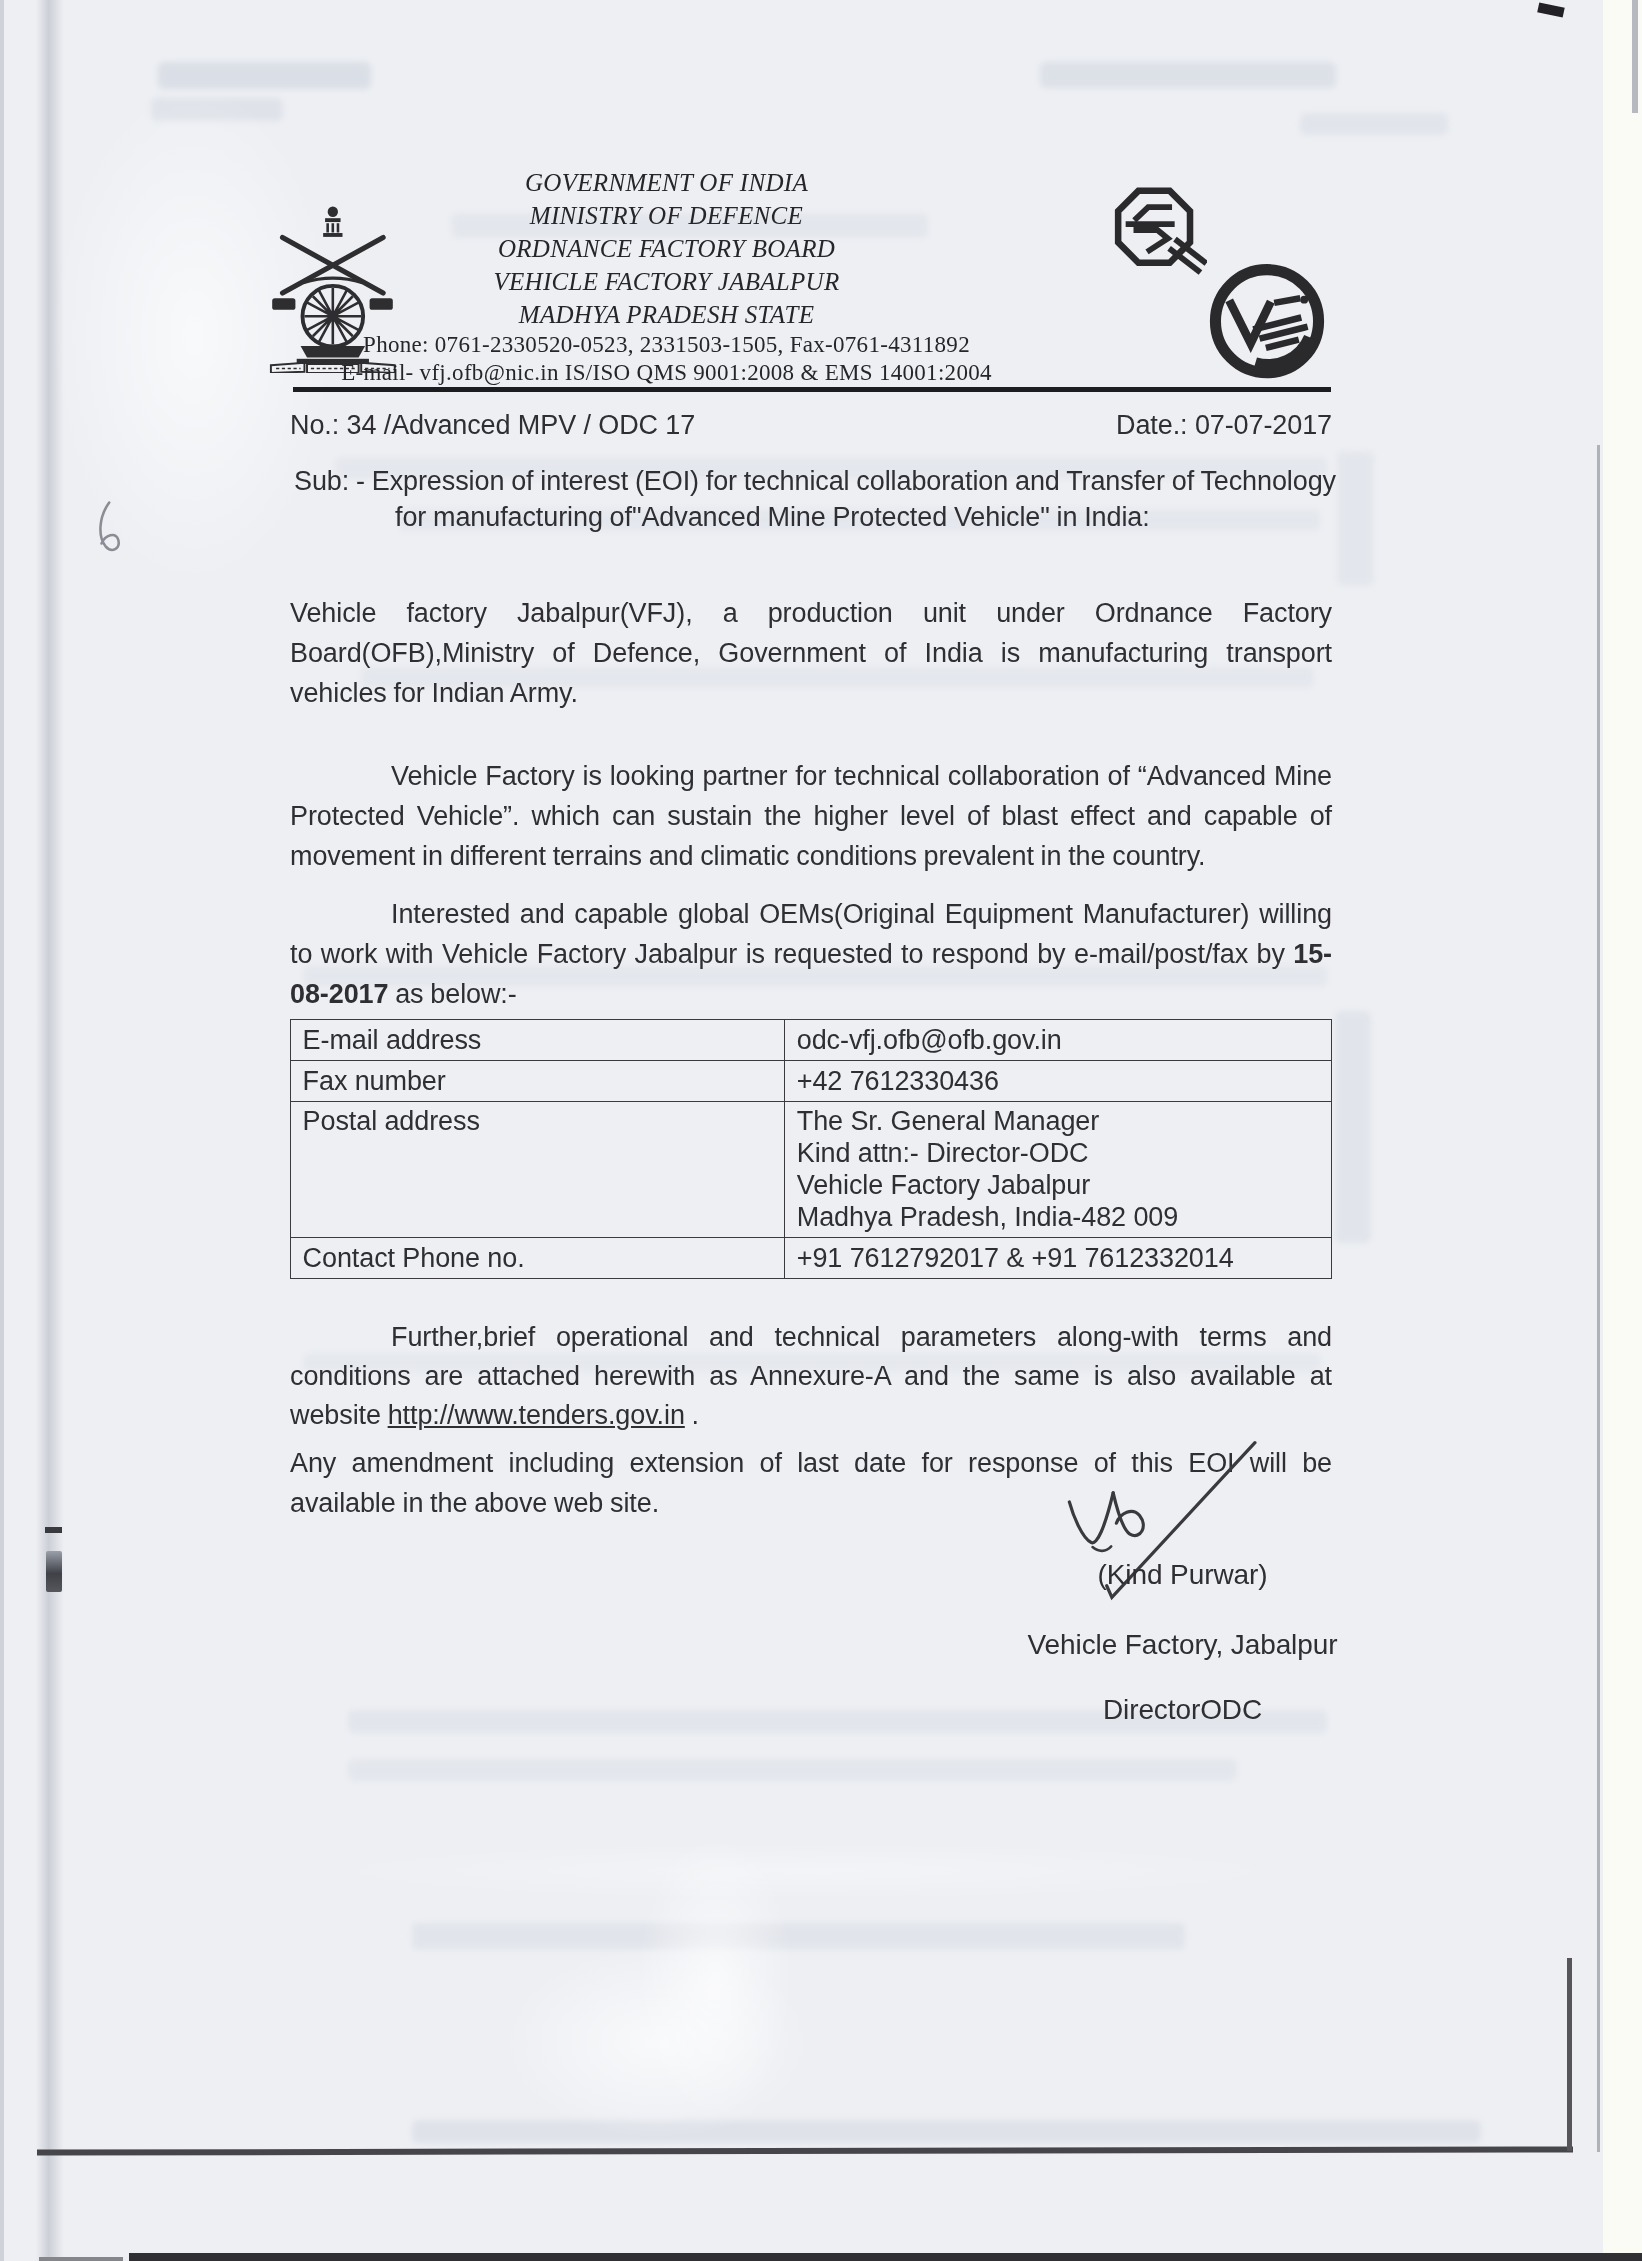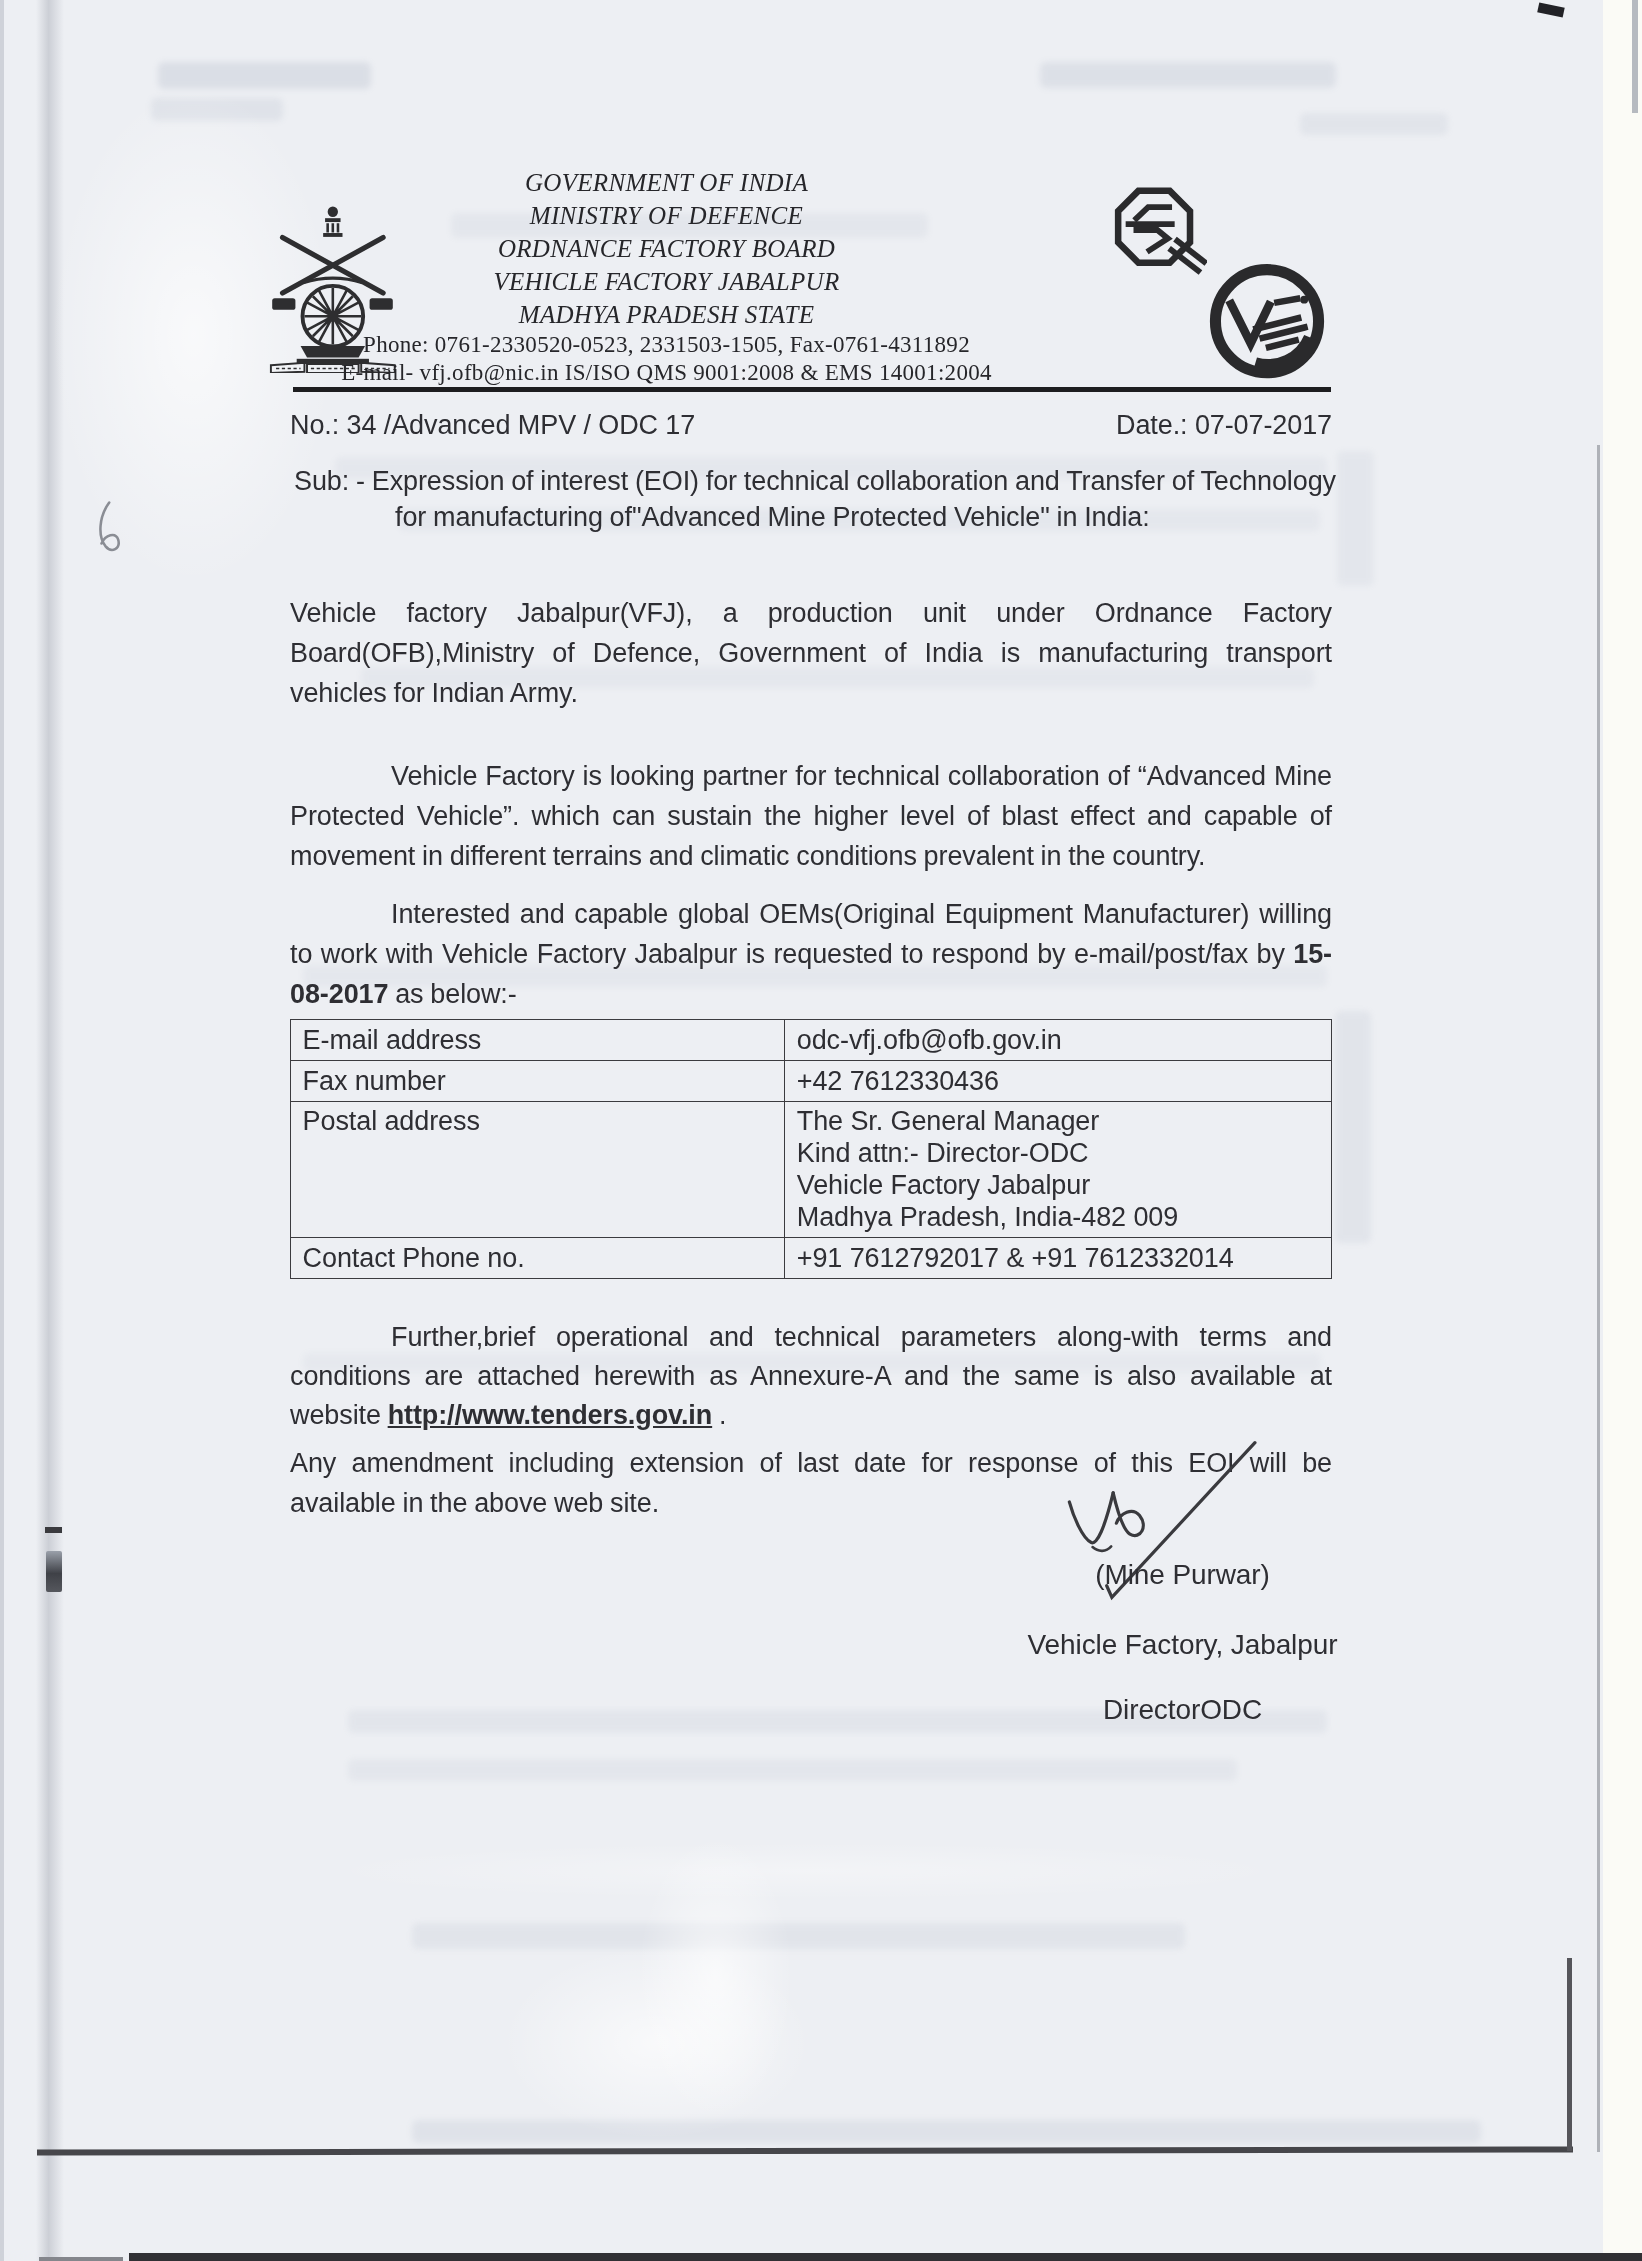--- a/index.html
+++ b/index.html
@@ -45,21 +45,21 @@
   .subject{position:absolute;left:290px;top:459px;width:1042px;margin:4px;box-sizing:border-box;
     padding-left:101px;text-indent:-101px;text-align:justify;
     font-size:27px;line-height:36px;word-spacing:-0.6px;}
   .para{position:absolute;left:290px;width:1042px;margin:0;text-align:justify;
     font-size:27px;line-height:40px;word-spacing:-0.6px;}
   #p1{top:593px;}
   #p2{top:756px;text-indent:101px;}
   #p3{top:894px;text-indent:101px;}
   #p4{top:1318px;text-indent:101px;line-height:39px;}
   #p5{top:1443px;}
-  .underline{text-decoration:underline;font-weight:bold;}
+  .underline{text-decoration:underline;}
   
   .contact-table{position:absolute;left:290px;top:1019px;width:1042px;border-collapse:collapse;
     font-size:27px;color:#2e2e33;}
   .contact-table td{border:1.9px solid #3b3b3f;padding:3.9px 11.6px;vertical-align:top;line-height:32px;}
   .contact-table td.lab{width:470px;}
   
   .sig-svg{position:absolute;left:1050px;top:1431px;width:232px;height:187px;}
   .sig{position:absolute;text-align:center;font-size:28px;color:#2e2e33;}
   #sigName{left:1044px;top:1559px;width:277px;}
   #sigTitle{left:1044px;top:1682px;width:277px;margin-top:12px;}
@@ -199,21 +199,21 @@
   <p class="para" id="p5">Any amendment including extension of last date for response of this EOI will be available in the above web site.</p>
 
   <svg class="sig-svg" viewBox="0 0 360 290">
     <g stroke="#3a3a3e" fill="none" stroke-linecap="round">
       <path d="M30,110 C36,132 50,166 64,173 C73,177 85,150 98,96" stroke-width="5"></path>
       <path d="M98,96 C104,122 112,152 124,160 C141,169 152,147 139,131 C128,118 109,127 103,143" stroke-width="5"></path>
       <path d="M66,180 C75,188 87,188 95,179" stroke-width="4"></path>
       <path d="M318,18 L96,258 L88,240" stroke-width="5"></path>
     </g>
   </svg>
-  <div class="sig" id="sigName">(Mine Purwar)</div>
+  <div class="sig" id="sigName">(Kind Purwar)</div>
   <div class="sig" id="sigTitle">DirectorODC</div>
   <div class="sig" id="sigOrg">Vehicle Factory, Jabalpur</div>
 
   <svg class="pen-mark" viewBox="0 0 64 94">
     <path d="M30,8 C14,30 12,60 24,76 C34,88 48,80 44,66 C40,54 24,58 18,72" fill="none" stroke="#8a8d94" stroke-width="4" stroke-linecap="round"></path>
   </svg>
 
   <div class="tick-left"></div>
   <div class="blob-left"></div>
   <div class="next-page-hline"></div>

